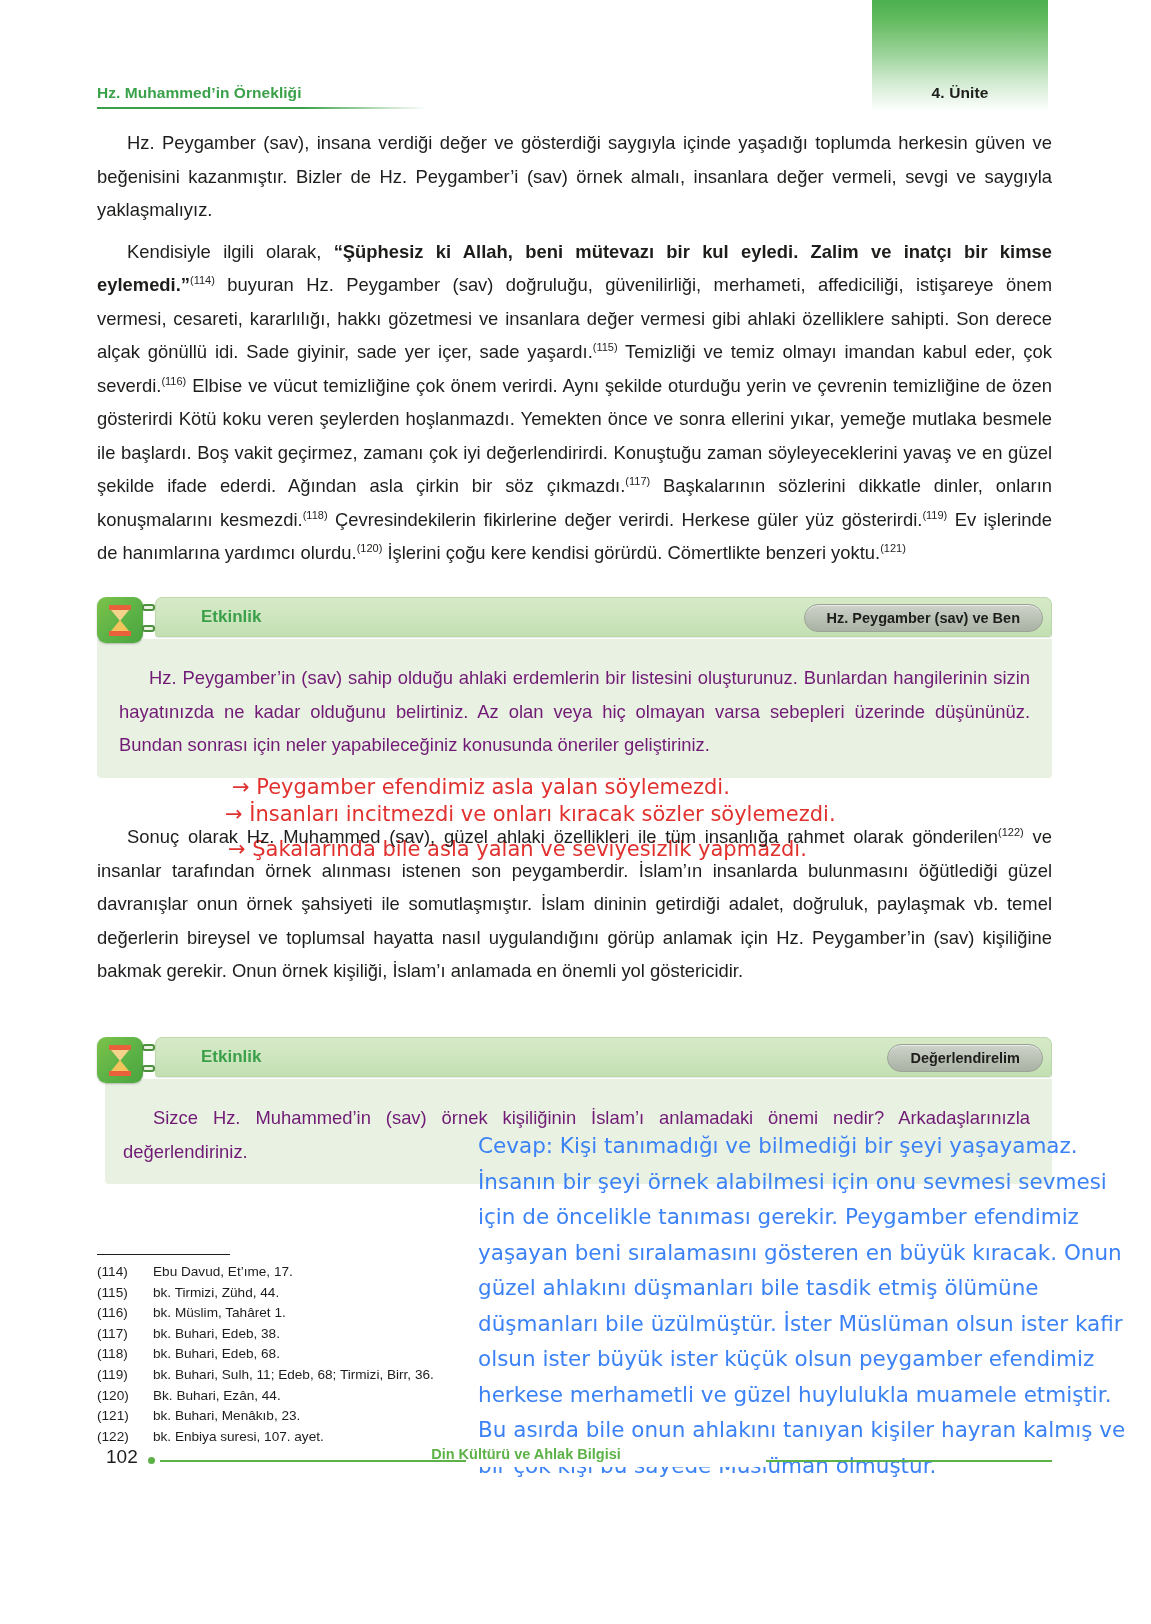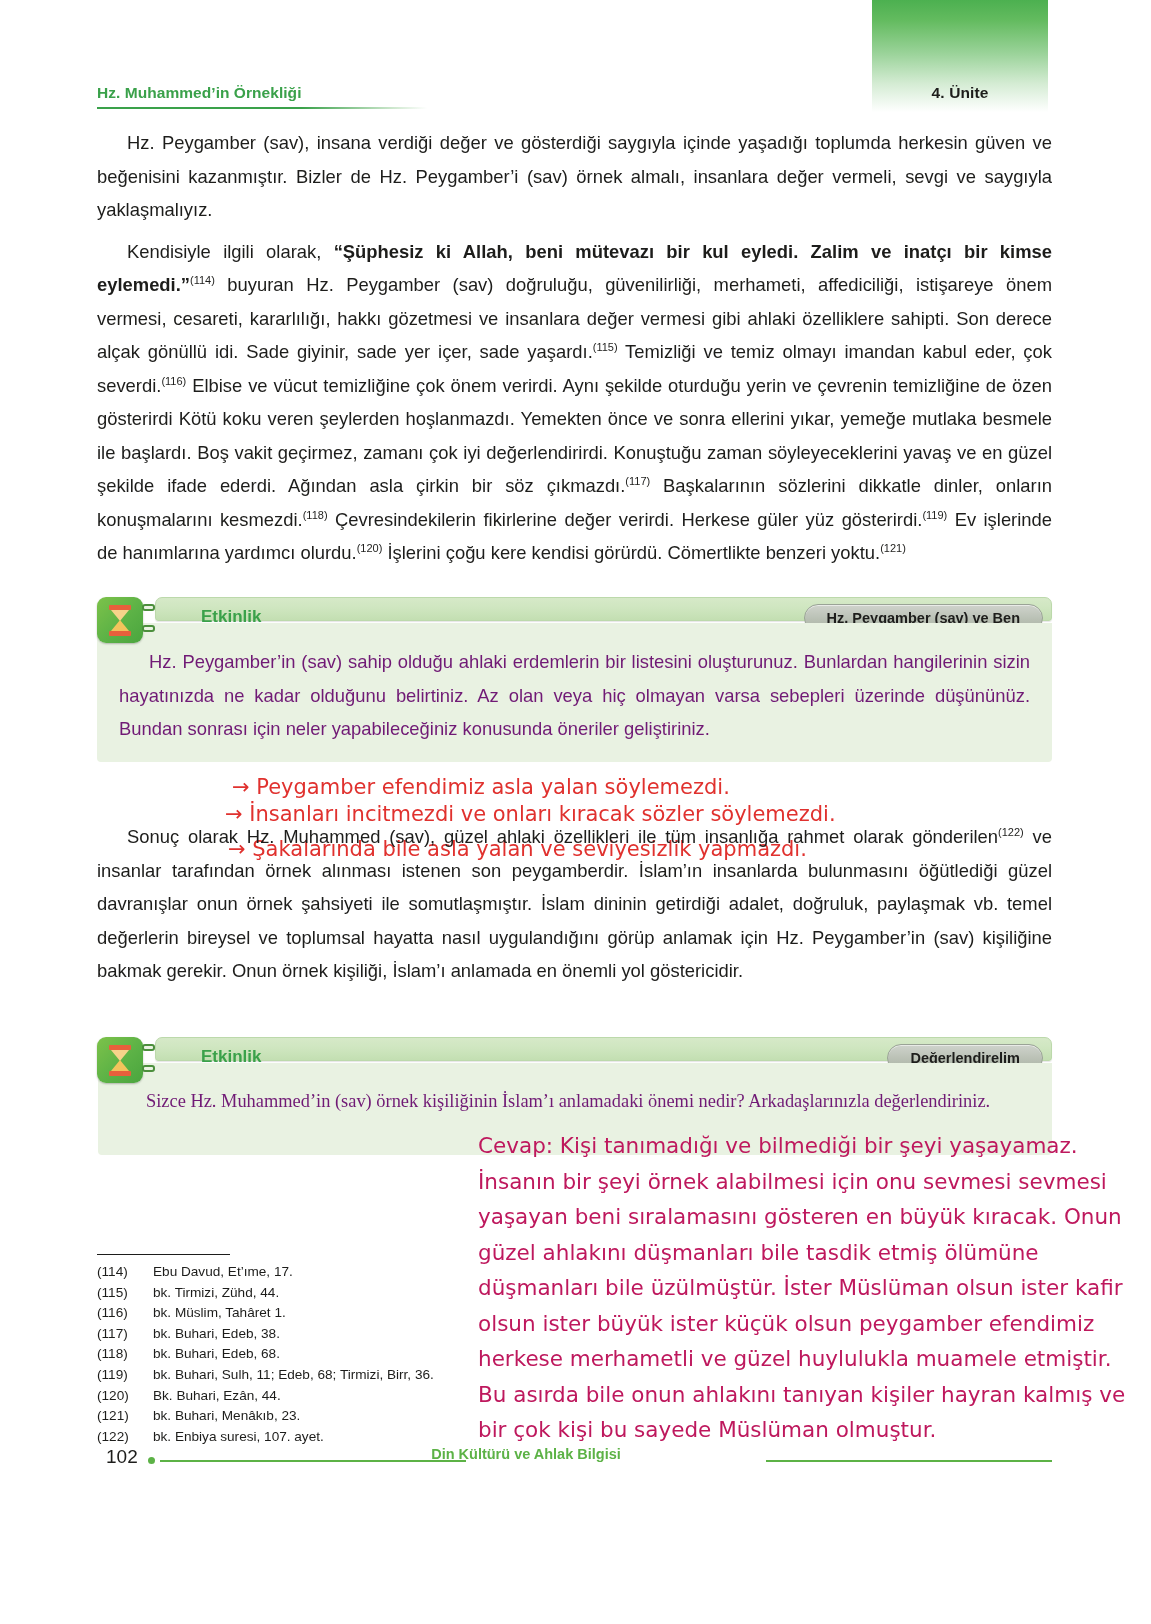--- a/index.html
+++ b/index.html
@@ -62,21 +62,21 @@
     text-indent: 30px;
     hyphens: manual;
   }
   sup { font-size: 11px; vertical-align: super; line-height: 0; }
   .b { font-weight: bold; }
 
   
   .activity { position: absolute; left: 97px; width: 955px; }
   .act-bar {
     position: relative;
-    height: 24px;
+    height: 40px;
     margin-left: 58px;
     width: 897px;
     border-radius: 7px 7px 3px 3px;
     background: linear-gradient(to bottom, #d6e9c8 0%, #cfe6c0 45%, #c3dfb2 100%);
     border: 1px solid #bcd9ab;
     box-shadow: 0 1px 1px rgba(0,0,0,.10);
   }
   .act-icon {
     position: absolute;
     left: 0; top: 0;
@@ -158,21 +158,21 @@
   .ink {
     position: absolute;
     color: #e0312e;
     font-size: 21px;
     line-height: 31px;
     font-family: "DejaVu Sans", sans-serif;
     white-space: nowrap;
   }
   .ink-block {
     position: absolute;
-    color: #be185d;
+    color: #3b82f6;
     font-size: 21.5px;
     line-height: 35.5px;
     font-family: "DejaVu Sans", sans-serif;
     width: 660px;
   }
   .ink-line { white-space: nowrap; }
 
   
   .fn-rule {
     position: absolute;
@@ -277,28 +277,29 @@
   <div class="act-icon">
     <div class="hg-top"></div>
     <div class="hg-upper"></div>
     <div class="hg-lower"></div>
     <div class="hg-bot"></div>
   </div>
   <div class="act-clips">
     <div class="clip c1"></div>
     <div class="clip c2"></div>
   </div>
-  <div class="act-body" style="margin-left:1px; padding-right:22px; min-height:92px;font-family:Liberation Serif, serif;">
+  <div class="act-body" style="margin-left:8px; padding-right:22px; min-height:92px;">
     <p>Sizce Hz. Muhammed’in (sav) örnek kişiliğinin İslam’ı anlamadaki önemi nedir? Arkadaşlarınızla değerlendiriniz.</p>
   </div>
 </div>
 
 <div class="ink-block" style="left:478px; top:1128px;">
   <div class="ink-line">Cevap: Kişi tanımadığı ve bilmediği bir şeyi yaşayamaz.</div>
   <div class="ink-line">İnsanın bir şeyi örnek alabilmesi için onu sevmesi sevmesi</div>
+  <div class="ink-line">için de öncelikle tanıması gerekir. Peygamber efendimiz</div>
   <div class="ink-line">yaşayan beni sıralamasını gösteren en büyük kıracak. Onun</div>
   <div class="ink-line">güzel ahlakını düşmanları bile tasdik etmiş ölümüne</div>
   <div class="ink-line">düşmanları bile üzülmüştür. İster Müslüman olsun ister kafir</div>
   <div class="ink-line">olsun ister büyük ister küçük olsun peygamber efendimiz</div>
   <div class="ink-line">herkese merhametli ve güzel huylulukla muamele etmiştir.</div>
   <div class="ink-line">Bu asırda bile onun ahlakını tanıyan kişiler hayran kalmış ve</div>
   <div class="ink-line">bir çok kişi bu sayede Müslüman olmuştur.</div>
 </div>
 
 <div class="fn-rule"></div>

